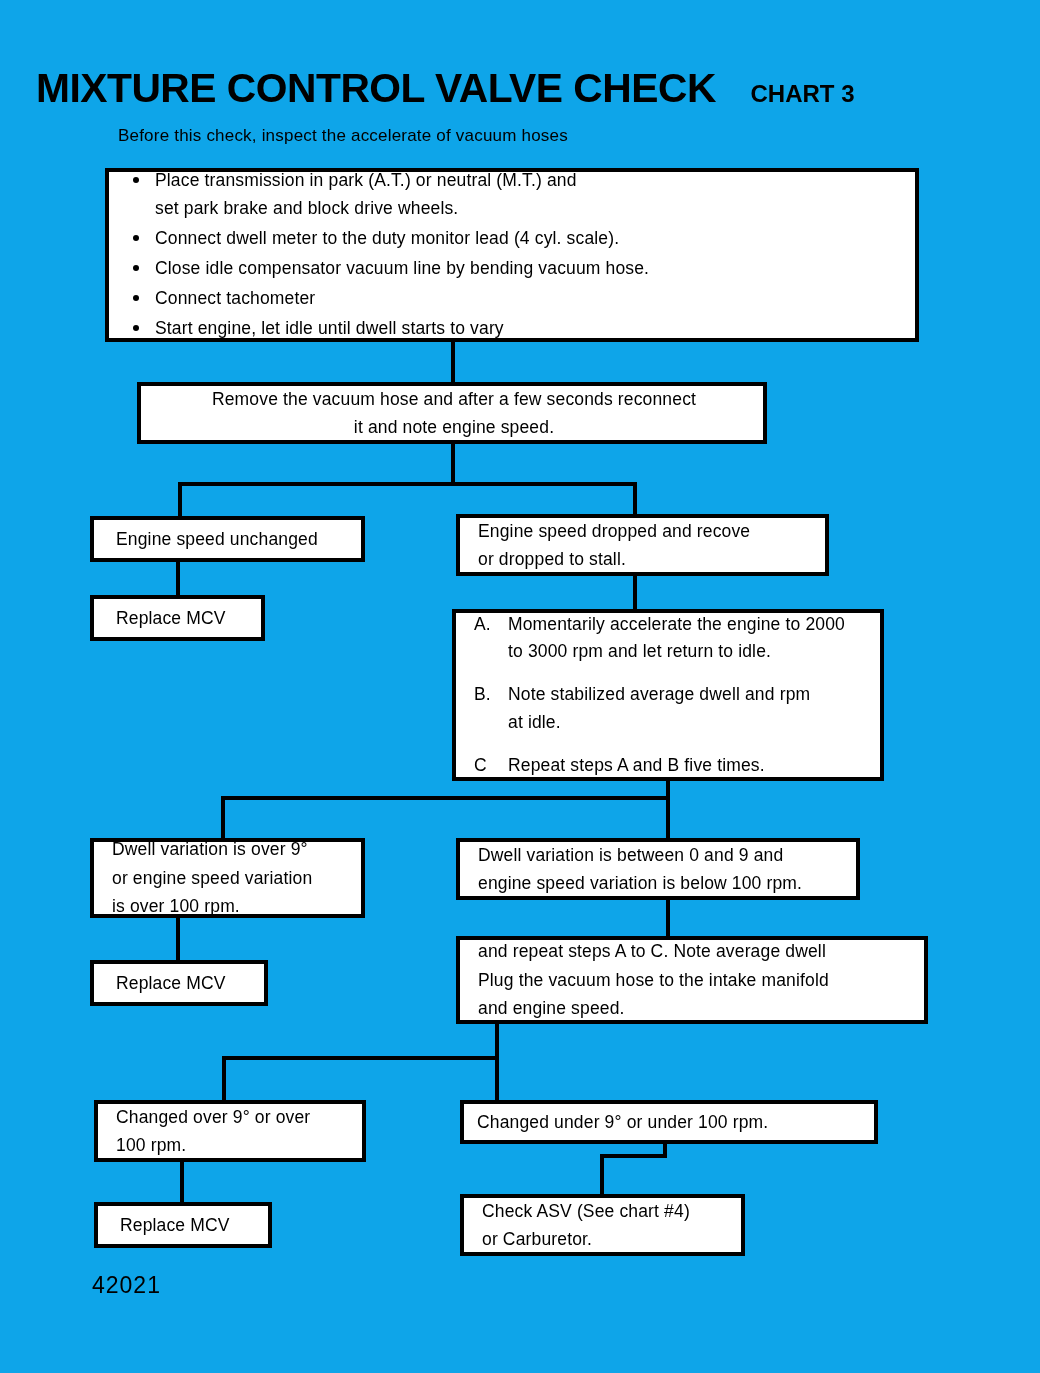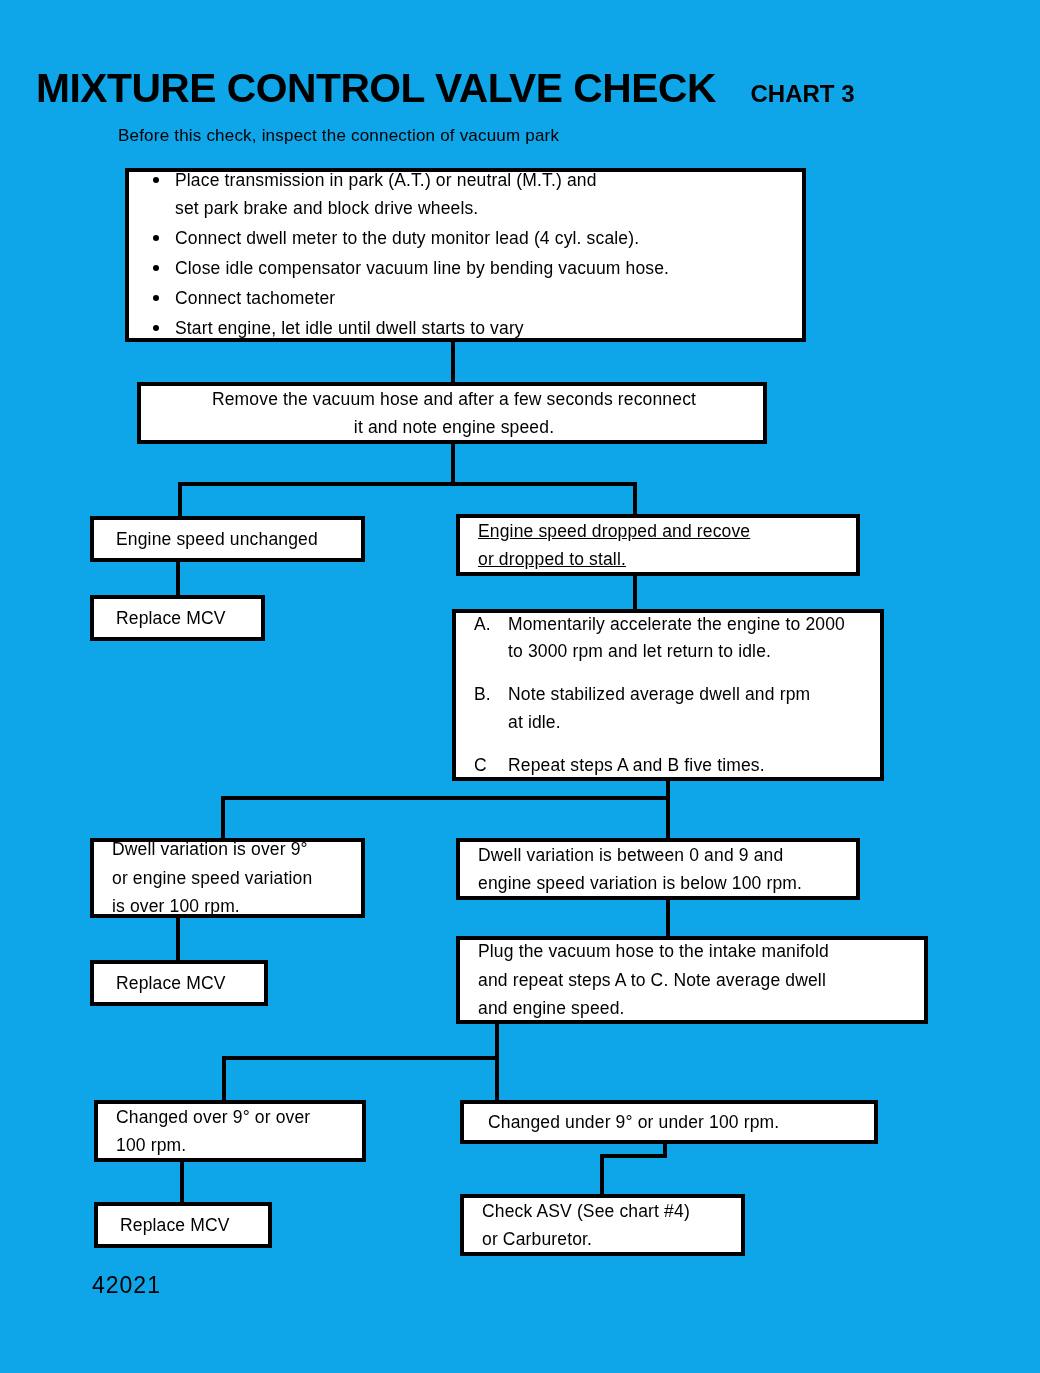--- a/index.html
+++ b/index.html
@@ -140,23 +140,23 @@
 </style>
 </head>
 <body>
 
 <div id="page">
 
   <div class="title-row">
     <div class="title-main">MIXTURE CONTROL VALVE CHECK</div>
     <div class="title-chart">CHART 3</div>
   </div>
-  <div class="subtitle">Before this check, inspect the connection of vacuum park</div>
-
-  <div class="box pad-a" style="left:125px; top:168px; width:681px; height:174px;">
+  <div class="subtitle">Before this check, inspect the accelerate of vacuum hoses</div>
+
+  <div class="box pad-a" style="left:105px; top:168px; width:814px; height:174px;">
     <ul class="bullets">
       <li>
         <span class="bullet-dot"></span>
         <span>Place transmission in park (A.T.) or neutral (M.T.) and</span>
         <span class="cont">set park brake and block drive wheels.</span>
       </li>
       <li>
         <span class="bullet-dot"></span>
         <span>Connect dwell meter to the duty monitor lead (4 cyl. scale).</span>
       </li>
@@ -184,21 +184,21 @@
 
   <div class="conn vline" style="left:451px; top:444px; height:38px;"></div>
   <div class="conn hline" style="left:178px; top:482px; width:459px;"></div>
   <div class="conn vline" style="left:178px; top:482px; height:34px;"></div>
   <div class="conn vline" style="left:633px; top:482px; height:32px;"></div>
 
   <div class="box center-single" style="left:90px; top:516px; width:275px; height:46px; padding-left:22px;">
     <div class="txt">Engine speed unchanged</div>
   </div>
 
-  <div class="box pad-a" style="left:456px; top:514px; width:404px; height:62px;text-decoration:underline;">
+  <div class="box pad-a" style="left:456px; top:514px; width:373px; height:62px;">
     <div class="line">Engine speed dropped and recove</div>
     <div class="line">or dropped to stall.</div>
   </div>
 
   <div class="conn vline" style="left:176px; top:562px; height:33px;"></div>
 
   <div class="conn vline" style="left:633px; top:576px; height:33px;"></div>
 
   <div class="box center-single" style="left:90px; top:595px; width:175px; height:46px; padding-left:22px;">
     <div class="txt">Replace MCV</div>
@@ -245,36 +245,36 @@
 
   <div class="conn vline" style="left:176px; top:918px; height:42px;"></div>
 
   <div class="conn vline" style="left:666px; top:900px; height:36px;"></div>
 
   <div class="box center-single" style="left:90px; top:960px; width:178px; height:46px; padding-left:22px;">
     <div class="txt">Replace MCV</div>
   </div>
 
   <div class="box pad-a" style="left:456px; top:936px; width:472px; height:88px;">
+    <div class="line">and repeat steps A to C. Note average dwell</div>
     <div class="line">Plug the vacuum hose to the intake manifold</div>
-    <div class="line">and repeat steps A to C. Note average dwell</div>
     <div class="line">and engine speed.</div>
   </div>
 
   <div class="conn vline" style="left:495px; top:1024px; height:32px;"></div>
   <div class="conn hline" style="left:222px; top:1056px; width:277px;"></div>
   <div class="conn vline" style="left:222px; top:1056px; height:44px;"></div>
   <div class="conn vline" style="left:495px; top:1056px; height:44px;"></div>
 
   <div class="box pad-a" style="left:94px; top:1100px; width:272px; height:62px;">
     <div class="line">Changed over 9° or over</div>
     <div class="line">100 rpm.</div>
   </div>
 
-  <div class="box center-single" style="left:460px; top:1100px; width:418px; height:44px; padding-left:24px;">
+  <div class="box center-single" style="left:460px; top:1100px; width:418px; height:44px; padding-left:13px;">
     <div class="txt">Changed under 9° or under 100 rpm.</div>
   </div>
 
   <div class="conn vline" style="left:180px; top:1162px; height:40px;"></div>
 
   <div class="conn vline" style="left:663px; top:1144px; height:14px;"></div>
   <div class="conn hline" style="left:600px; top:1154px; width:67px;"></div>
   <div class="conn vline" style="left:600px; top:1154px; height:44px;"></div>
 
   <div class="box center-single" style="left:94px; top:1202px; width:178px; height:46px; padding-left:22px;">

